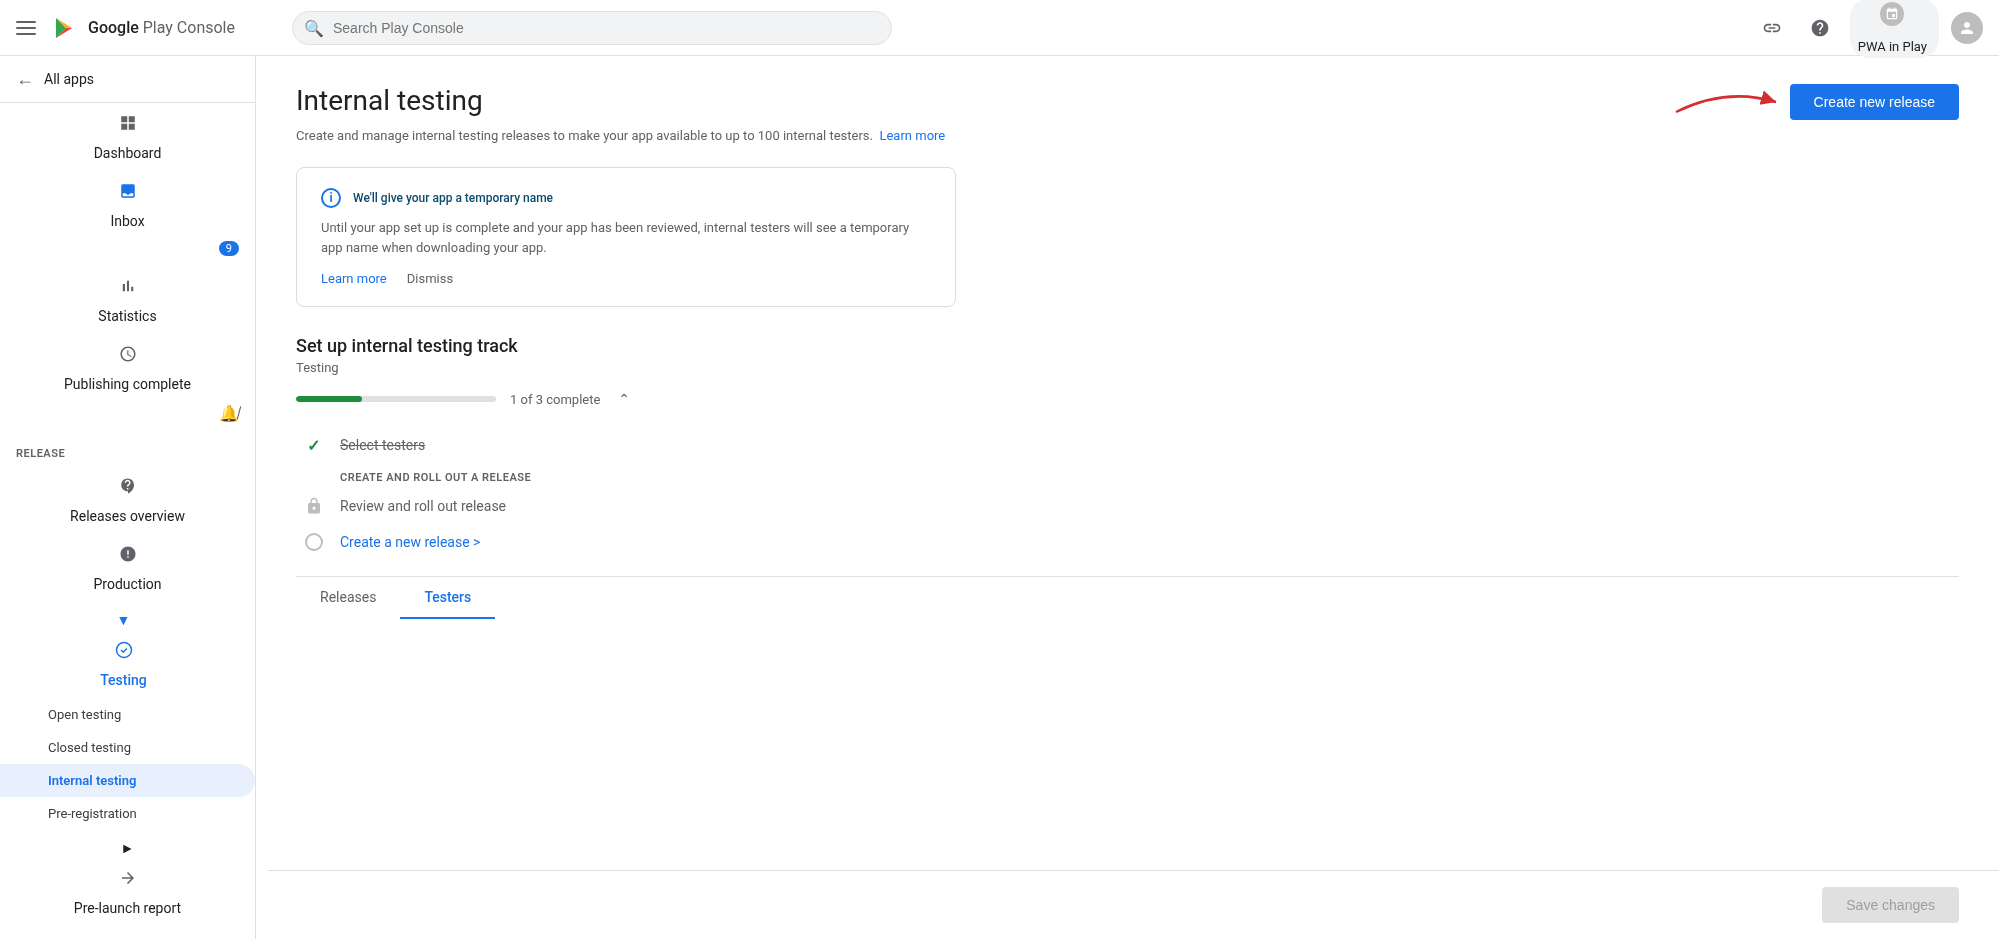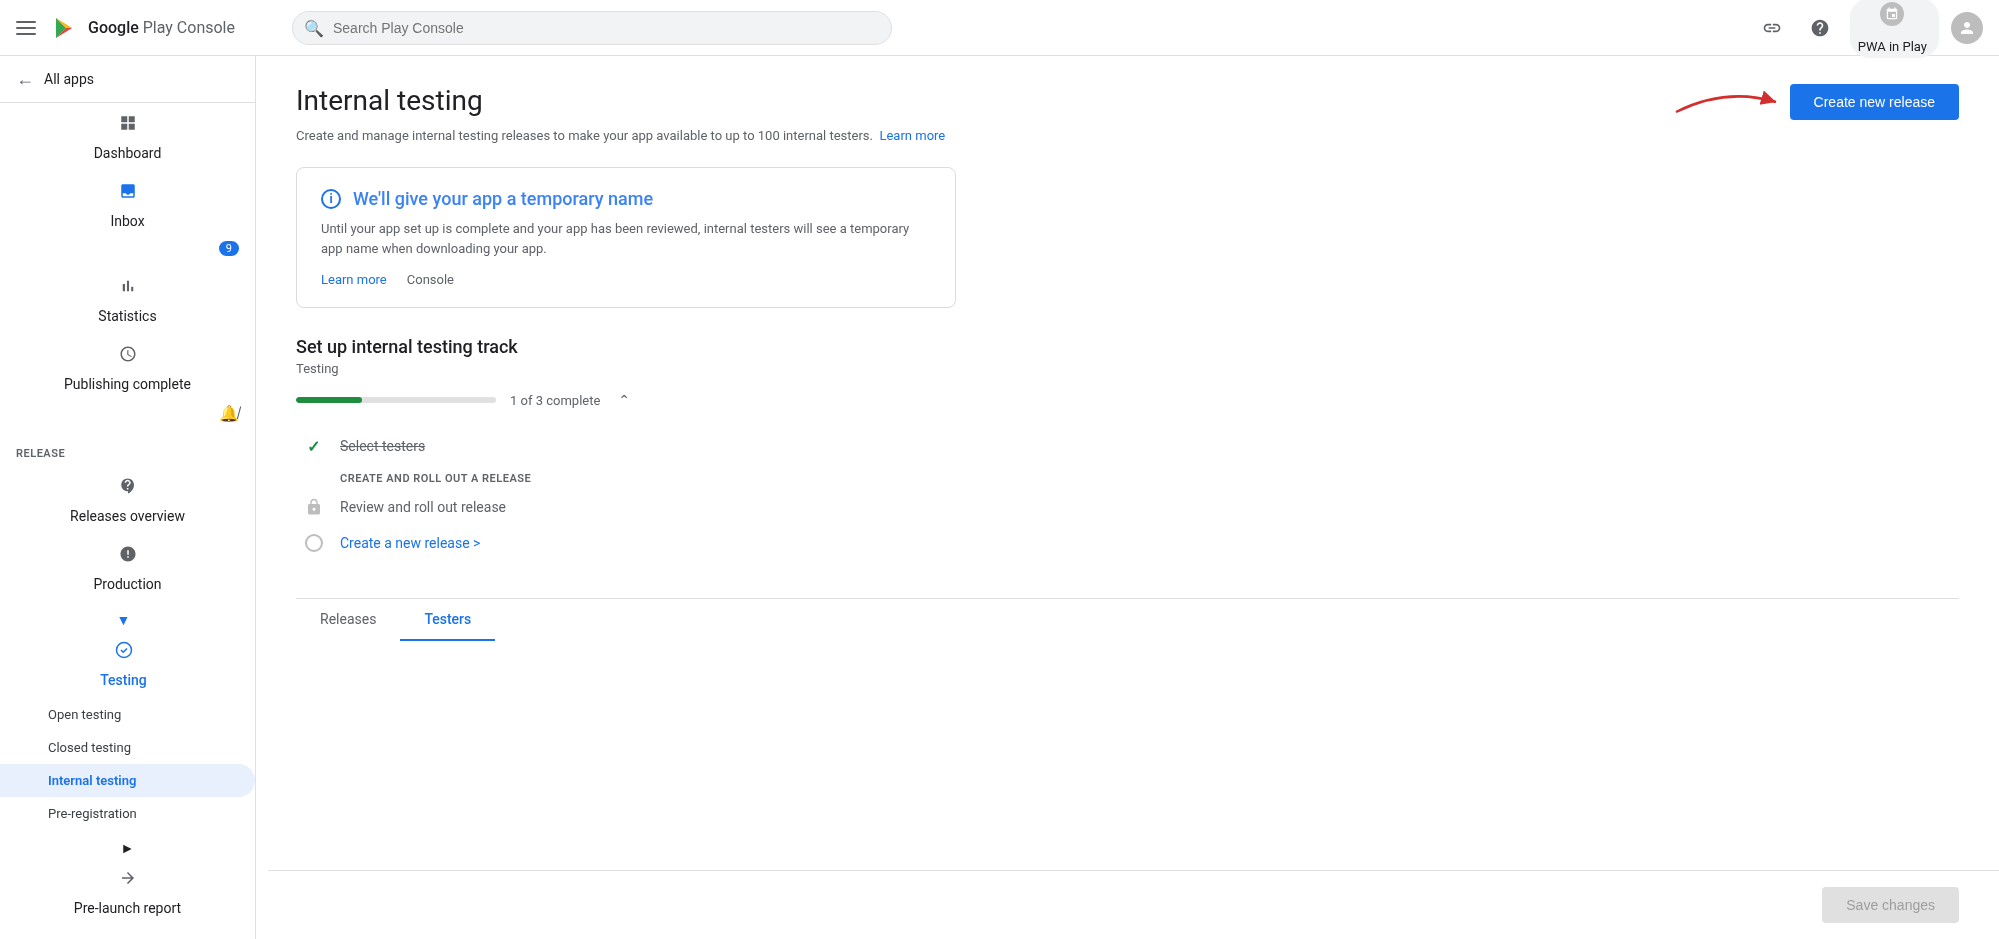--- a/index.html
+++ b/index.html
@@ -52,21 +52,21 @@
     .page-subtitle a { color: #1a73e8; text-decoration: none; }
 
     .create-btn-wrapper { position: relative; display: flex; align-items: center; gap: 16px; }
 
     .create-btn { background: #1a73e8; color: #fff; border: none; border-radius: 4px; padding: 10px 24px; font-size: 14px; font-weight: 500; cursor: pointer; white-space: nowrap; }
 
     
     .info-card { border: 1px solid #dadce0; border-radius: 8px; padding: 20px 24px; margin-bottom: 28px; max-width: 660px; }
     .info-card-header { display: flex; align-items: center; gap: 12px; margin-bottom: 10px; }
     .info-circle { width: 20px; height: 20px; border: 2px solid #1a73e8; border-radius: 50%; display: flex; align-items: center; justify-content: center; color: #1a73e8; font-size: 12px; font-weight: 700; flex-shrink: 0; }
-    .info-card-title { font-size: 18px; font-weight: 500; color: #3b82f6; }
+    .info-card-title { font-size: 12px; font-weight: 500; color: #0c4a6e; }
     .info-card-body { font-size: 13px; color: #5f6368; line-height: 1.5; margin-bottom: 14px; }
     .info-card-links { display: flex; gap: 20px; }
     .info-link { color: #1a73e8; text-decoration: none; font-size: 13px; cursor: pointer; }
 
     
     .section-title { font-size: 18px; font-weight: 500; color: #202124; margin-bottom: 4px; }
     .status-inactive { font-size: 13px; color: #5f6368; margin-bottom: 16px; }
 
     .progress-area { display: flex; align-items: center; gap: 14px; margin-bottom: 20px; }
     .progress-bar-wrap { width: 200px; height: 6px; background: #e0e0e0; border-radius: 3px; overflow: hidden; }
@@ -78,21 +78,21 @@
     .step-item { display: flex; align-items: center; gap: 16px; padding: 8px 0; }
     .step-check { width: 20px; height: 20px; display: flex; align-items: center; justify-content: center; flex-shrink: 0; }
     .check-done { color: #1e8e3e; font-size: 16px; font-weight: 700; }
     .step-circle { width: 18px; height: 18px; border: 2px solid #bdbdbd; border-radius: 50%; }
     .step-label { font-size: 14px; color: #5f6368; }
     .step-label.done { text-decoration: line-through; color: #5f6368; }
 
     .create-and-roll-header { font-size: 11px; font-weight: 600; color: #5f6368; letter-spacing: 0.5px; text-transform: uppercase; padding: 8px 0 4px 36px; }
 
     
-    .tabs-bar { display: flex; border-top: 1px solid #e0e0e0; margin-top: 37px; padding-top: 0; align-items: flex-end; }
+    .tabs-bar { display: flex; border-top: 1px solid #e0e0e0; margin-top: 16px; padding-top: 0; align-items: flex-end; }
     .tab-item { padding: 12px 24px; font-size: 14px; color: #1a73e8; cursor: pointer; border-bottom: 2px solid transparent; }
     .tab-item.active { border-bottom-color: #1a73e8; font-weight: 500; }
     .tab-item:not(.active) { color: #5f6368; }
 
     
     .footer-bar { position: fixed; bottom: 0; right: 0; left: 268px; background: #fff; border-top: 1px solid #e0e0e0; padding: 16px 40px; display: flex; justify-content: flex-end; }
     .save-btn { background: #e0e0e0; color: #9e9e9e; border: none; border-radius: 4px; padding: 10px 24px; font-size: 14px; cursor: not-allowed; }
   </style>
 </head>
 <body>
@@ -277,21 +277,21 @@
       </p>
 
       <div class="info-card">
         <div class="info-card-header">
           <div class="info-circle">i</div>
           <span class="info-card-title">We'll give your app a temporary name</span>
         </div>
         <p class="info-card-body">Until your app set up is complete and your app has been reviewed, internal testers will see a temporary app name when downloading your app.</p>
         <div class="info-card-links">
           <a class="info-link" href="#">Learn more</a>
-          <a class="info-link" href="#" style="color:#5f6368;">Console</a>
+          <a class="info-link" href="#" style="color:#5f6368;">Dismiss</a>
         </div>
       </div>
 
       <div>
         <h2 class="section-title">Set up internal testing track</h2>
         <p class="status-inactive">Testing</p>
 
         <div class="progress-area">
           <div class="progress-bar-wrap">
             <div class="progress-bar-fill" style="width:33%"></div>

